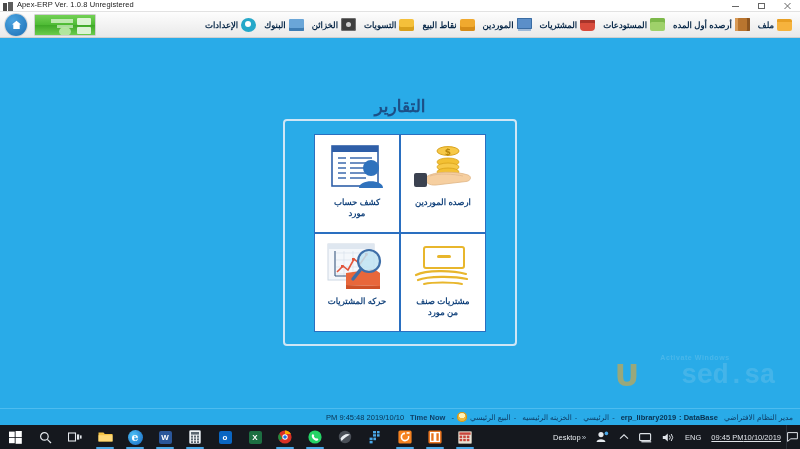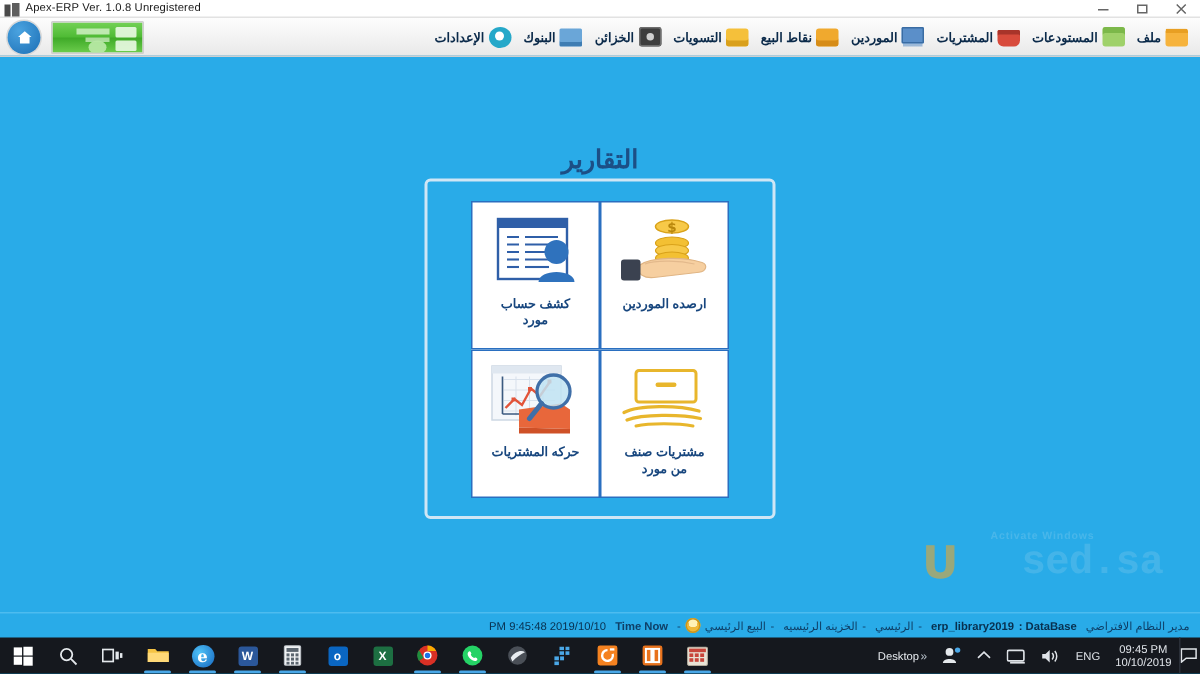--- a/index.html
+++ b/index.html
@@ -212,22 +212,22 @@
     background:#4aa8e8; border-radius:1px;
   }
   .sq { width:13px; height:13px; border-radius:2px; display:flex;
         align-items:center; justify-content:center; color:#fff;
         font-size:8px; font-weight:700; font-family:"Liberation Sans",sans-serif; }
   .tray {
     margin-left:auto; display:flex; align-items:center; height:24px;
     color:#dfe3e8; font-size:7.5px; padding-right:2px;
   }
   .tray-item { padding: 0 5px; display:flex; align-items:center; height:24px; }
-  .tray-clock { display:flex; flex-direction:column; align-items:center;
-                line-height:9px; font-size:7.5px; padding:0 5px;}
+  .tray-clock { display:flex; align-items:flex-start;
+                line-height:9px; font-size:7.5px; padding:0 5px;text-decoration:underline;}
   .tray-desktop { font-size:7.5px; color:#e6eaee;padding-left:24px; }
   .chev-sup { font-size:8px; vertical-align:super; color:#b9c2cb; margin-left:1px;}
   .tray-end { width:12px; height:24px; display:flex; align-items:center;
               justify-content:center; border-left:1px solid #2a2f38;}
 </style>
 </head>
 <body>
 
 <div id="app">
 
@@ -259,20 +259,26 @@
   <div class="ribbon">
     <div class="menu-wrap">
 
       <div class="menu-item">
         <span class="mi-ico">
             <span class="ico-folder" style="display:block;width:15px;"></span>
           </span>
         <span class="mi-label">ملف</span>
       </div>
 
+      <div class="menu-item">
+        <span class="mi-ico">
+            <span class="ico-book" style="display:block;width:15px;"></span>
+          </span>
+        <span class="mi-label">أرصده أول المده</span>
+      </div>
 
       <div class="menu-item">
         <span class="mi-ico">
             <span class="ico-box" style="display:block;width:15px;"></span>
           </span>
         <span class="mi-label">المستودعات</span>
       </div>
 
       <div class="menu-item">
         <span class="mi-ico">

